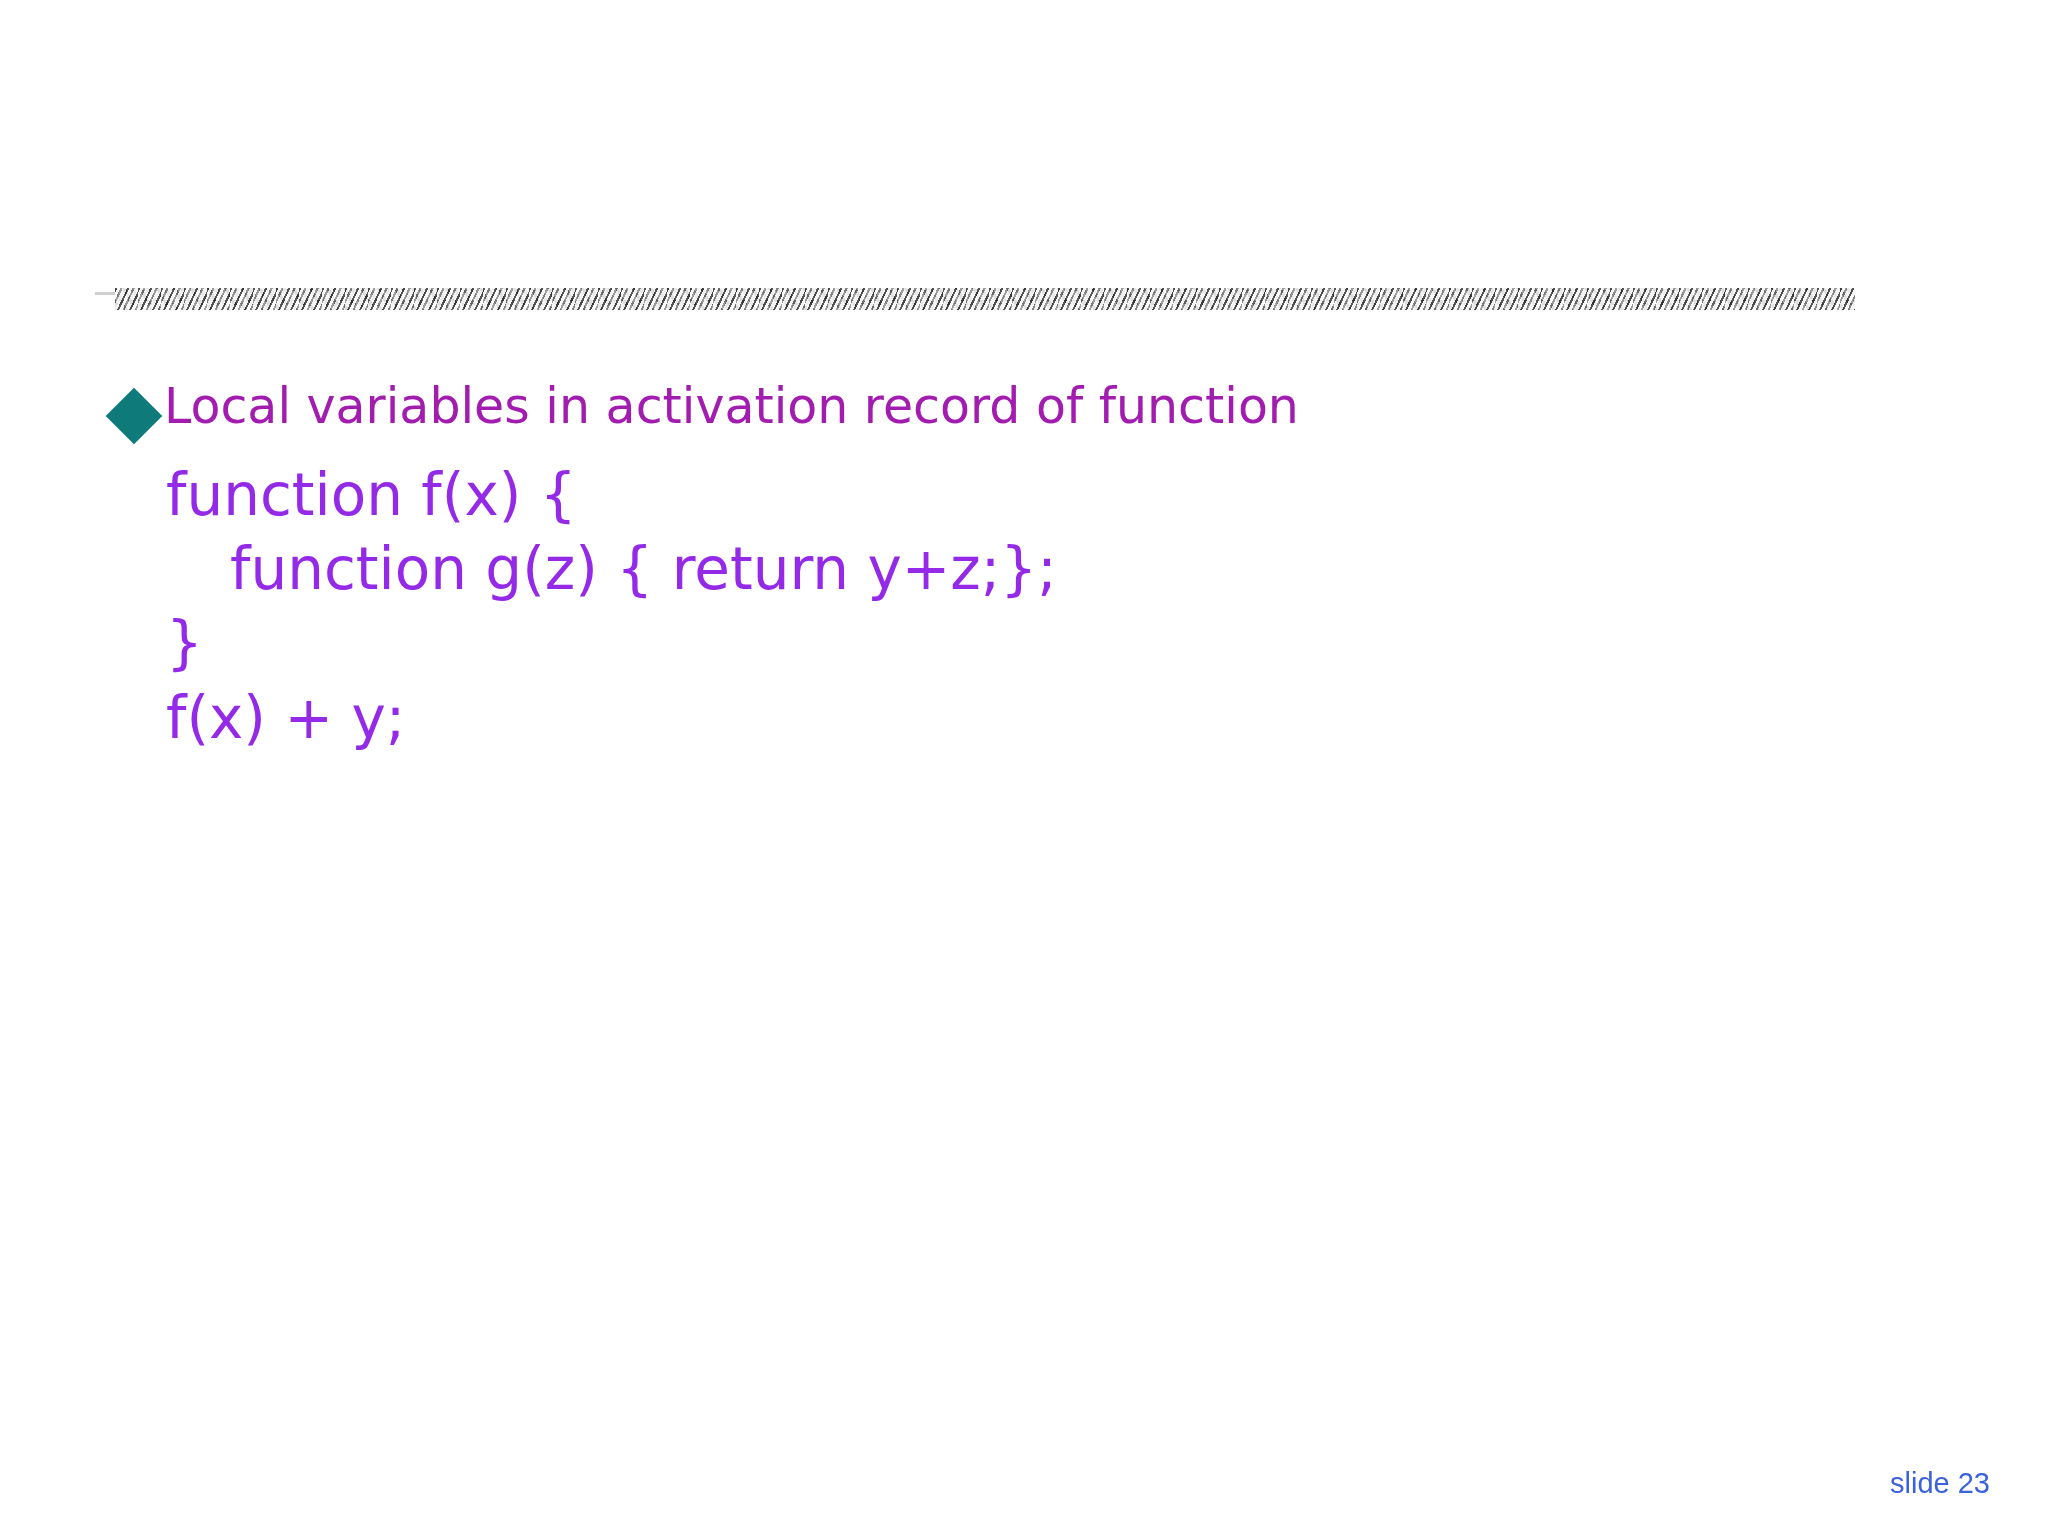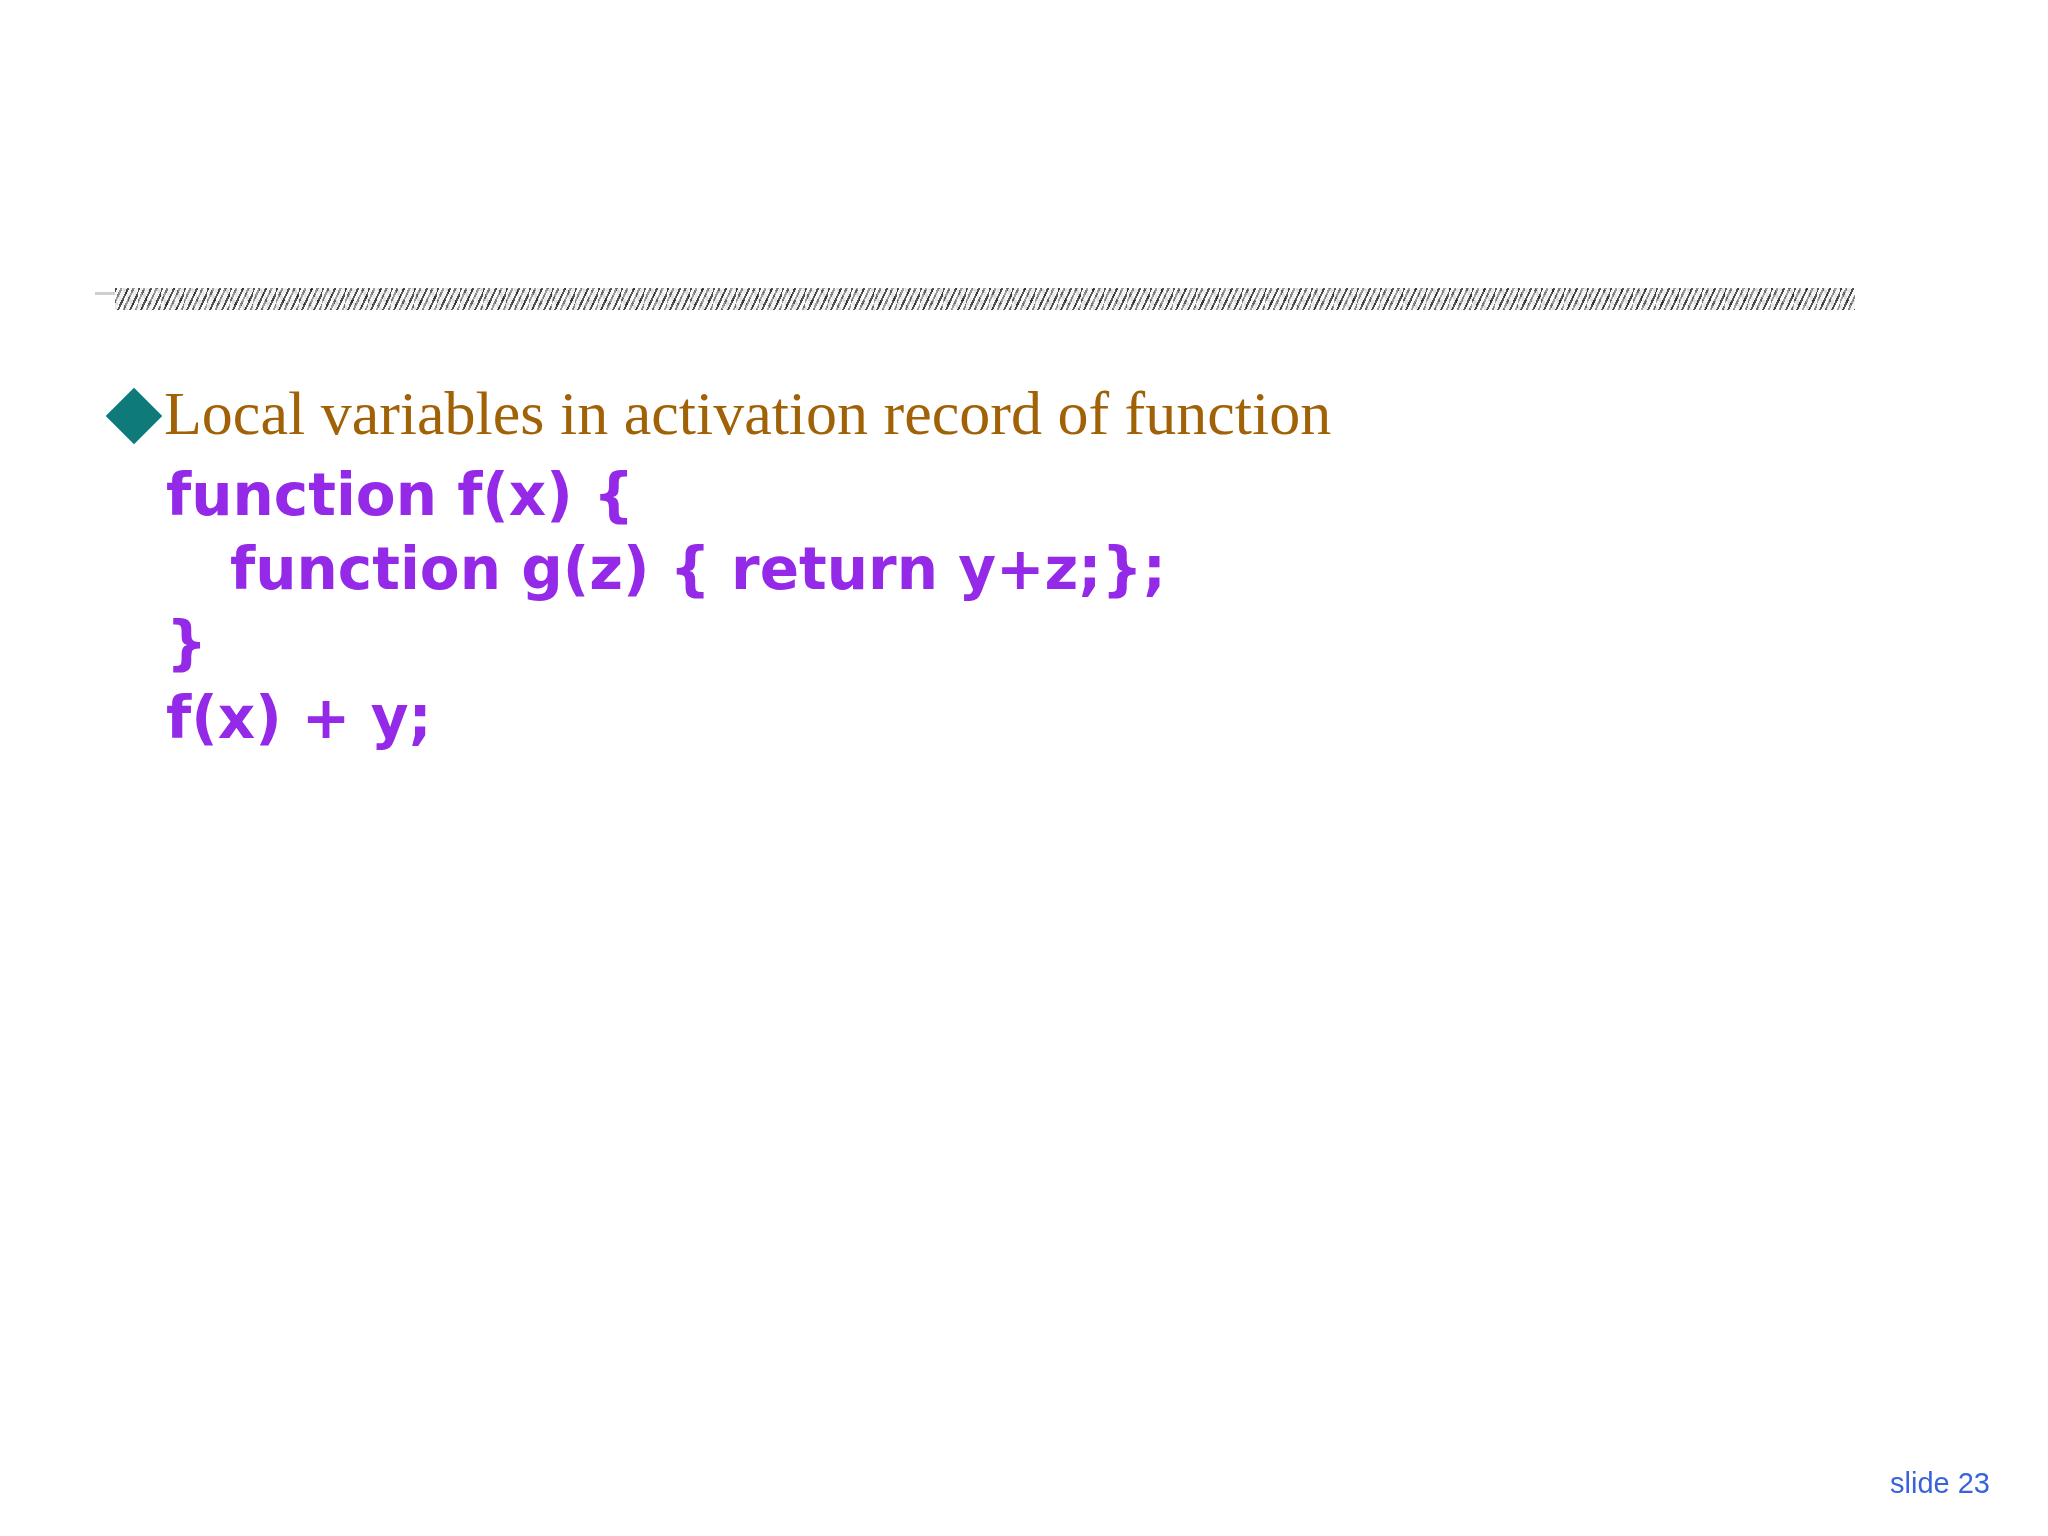--- a/index.html
+++ b/index.html
@@ -99,31 +99,29 @@
     content: "";
     position: absolute;
     left: 6px;
     top: 14px;
     width: 40px;
     height: 40px;
     background: #0E7A7A;
     transform: rotate(45deg);
   }
   .bullet-text {
-    font-size: 62px;
+    font-size: 49px;
     line-height: 1.0;
-    color: #a16207;
+    color: #a21caf;
     white-space: nowrap;
-    font-family: Liberation Serif, serif;
   }
 
   .code-block {
     margin-top: 14px;
     margin-left: 58px;
-    font-weight: bold;
   }
   .code-line {
     font-size: 58px;
     line-height: 1.28;
     color: #9429E8;
     white-space: pre;
   }
   .code-line.indent-1 { padding-left: 64px; }
 
   

